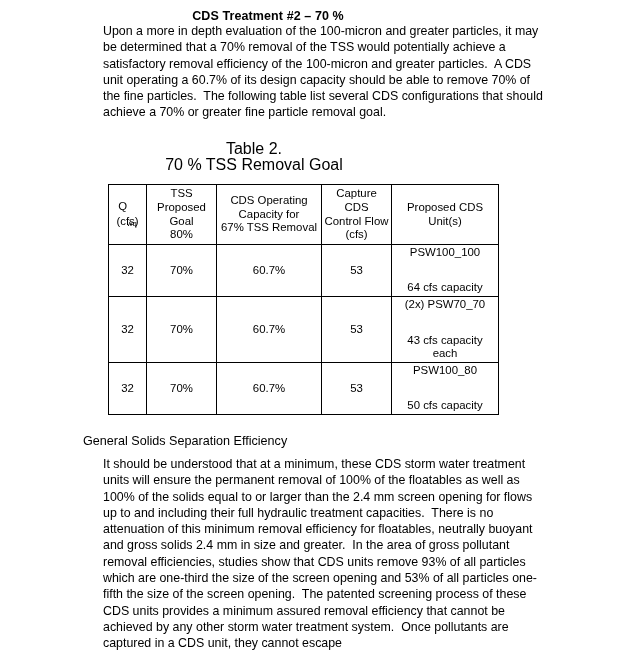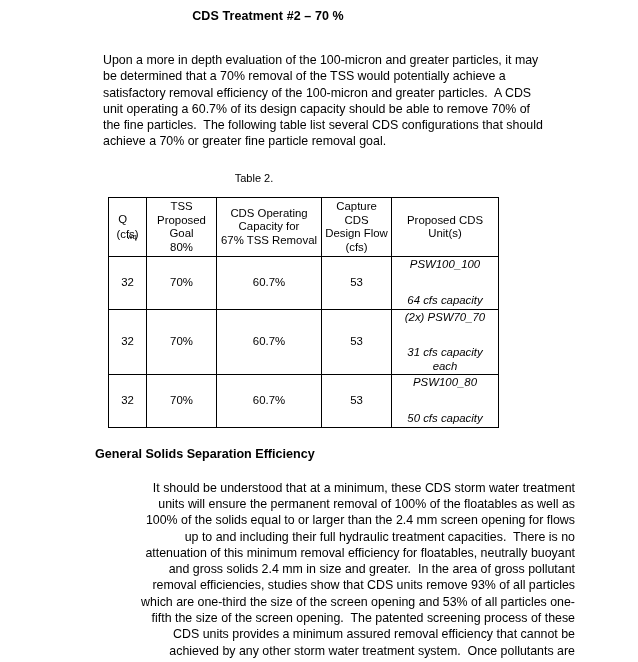--- a/index.html
+++ b/index.html
@@ -38,25 +38,25 @@
     box-sizing: content-box;
   }
   .body-para {
     font-size: 12.4px;
     line-height: 16.3px;
     text-align: left;
     margin: 0;
     white-space: pre-wrap;
   }
 
-  .para-1 { margin-top: 29px; }
+  .para-1 { }
 
   .table-caption {
     text-align: center;
-    font-size: 11px;
+    font-size: 16px;
     line-height: 16.3px;
     margin: 0;
     padding-right: 88px;
   }
   .caption-1 { margin-top: 20px; }
 
   table.data-table {
     border-collapse: collapse;
     margin-left: 108px;
     margin-top: 11px;
@@ -91,53 +91,53 @@
   sub {
     font-size: 7.6px;
     vertical-align: baseline;
     position: relative;
     top: 16px;
   }
 
   .unit-cell {
     line-height: 12.6px;
     padding-top: 1px !important;
-    font-style: italic;
   }
   .unit-name { display: block; }
   .unit-cap  { display: block; margin-top: 22px; }
 
   .section-heading {
     font-size: 12.6px;
-    font-weight: bold;
-    margin: 13px;
+    font-weight: normal;
+    margin: 1px;
     padding-left: 82px;
   }
   .heading-solids { margin-top: 19px; }
   .heading-oil    { margin-top: 22px; }
 
-  .para-2 { margin-top: 19px; text-align: right; }
+  .para-2 { margin-top: 8px; }
 </style>
 </head>
 <body>
 
 <div class="page">
 
   <h1 class="doc-title">CDS Treatment #2 – 70 %</h1>
 
   <div class="body-block">
     <p class="body-para para-1">Upon a more in depth evaluation of the 100-micron and greater particles, it may
 be determined that a 70% removal of the TSS would potentially achieve a
 satisfactory removal efficiency of the 100-micron and greater particles.  A CDS
 unit operating a 60.7% of its design capacity should be able to remove 70% of
 the fine particles.  The following table list several CDS configurations that should
 achieve a 70% or greater fine particle removal goal.</p>
   </div>
 
   <div class="table-caption caption-1">Table 2.</div>
+  <div class="table-caption">70 % TSS Removal Goal</div>
 
   <table class="data-table">
     <colgroup>
       <col class="col-q">
       <col class="col-tss">
       <col class="col-cap">
       <col class="col-flow">
       <col class="col-unit">
     </colgroup>
     <thead>
@@ -151,21 +151,21 @@
           <span class="hdr-line">Goal</span>
           <span class="hdr-line">80%</span>
         </th>
         <th>
           <span class="hdr-line">CDS Operating</span>
           <span class="hdr-line">Capacity for</span>
           <span class="hdr-line">67% TSS Removal</span>
         </th>
         <th>
           <span class="hdr-line">Capture CDS</span>
-          <span class="hdr-line">Design Flow</span>
+          <span class="hdr-line">Control Flow</span>
           <span class="hdr-line">(cfs)</span>
         </th>
         <th>Proposed CDS Unit(s)</th>
       </tr>
     </thead>
     <tbody>
       <tr>
         <td>32</td>
         <td>70%</td>
         <td>60.7%</td>
@@ -175,21 +175,21 @@
           <span class="unit-cap">64 cfs capacity</span>
         </td>
       </tr>
       <tr>
         <td>32</td>
         <td>70%</td>
         <td>60.7%</td>
         <td>53</td>
         <td class="unit-cell">
           <span class="unit-name">(2x)  PSW70_70</span>
-          <span class="unit-cap">31 cfs capacity each</span>
+          <span class="unit-cap">43 cfs capacity each</span>
         </td>
       </tr>
       <tr>
         <td>32</td>
         <td>70%</td>
         <td>60.7%</td>
         <td>53</td>
         <td class="unit-cell">
           <span class="unit-name">PSW100_80</span>
           <span class="unit-cap">50 cfs capacity</span>

